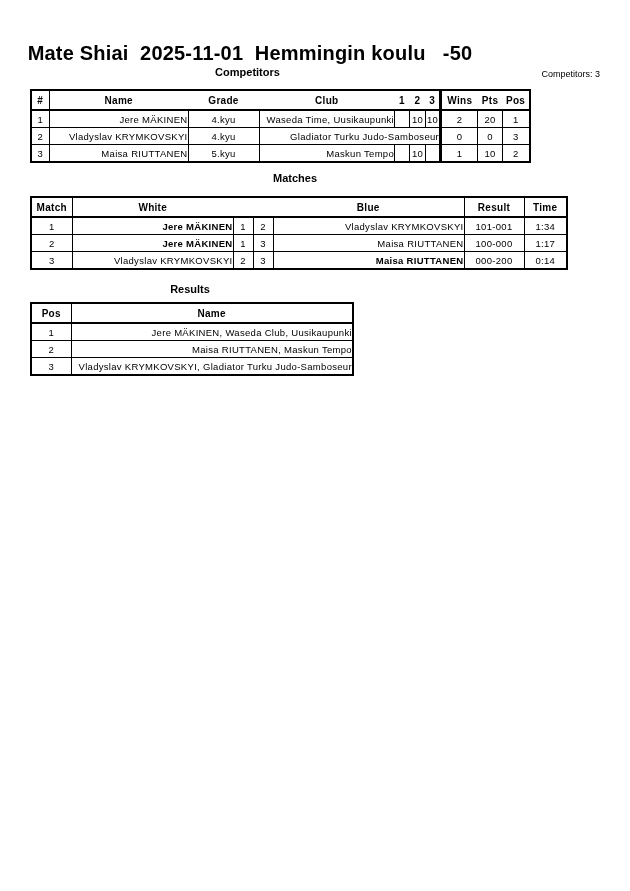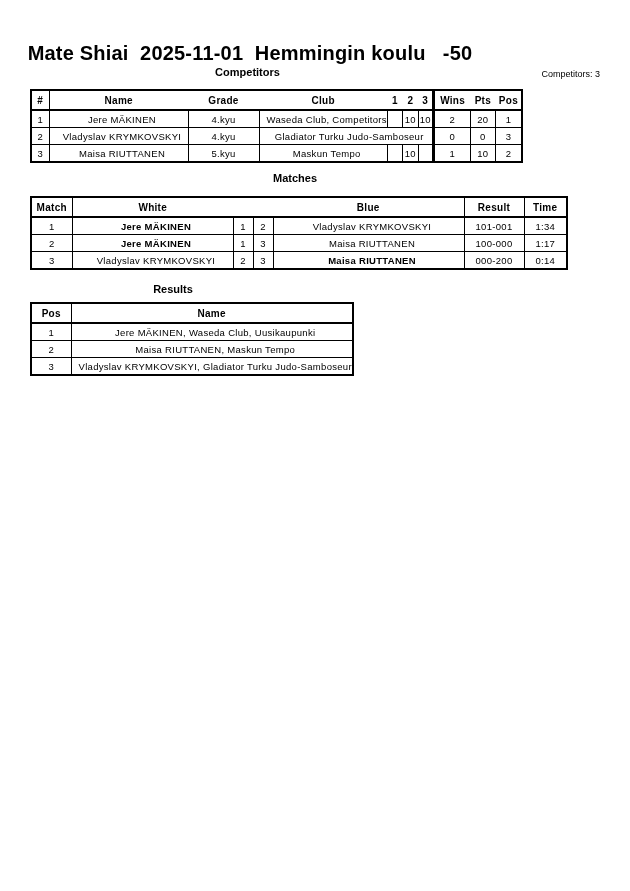--- a/index.html
+++ b/index.html
@@ -8,35 +8,35 @@
     font-family:"Liberation Sans","DejaVu Sans",sans-serif;overflow:hidden;
   }
   .abs{position:absolute;}
   .page-title{
     top:42px;left:0;width:500px;text-align:center;
     font-size:20px;font-weight:bold;white-space:pre;letter-spacing:0.2px;
   }
   .sec-label{font-size:11px;font-weight:bold;transform:translateX(-50%);white-space:nowrap;}
   .lbl-competitors{top:66px;left:237px;padding-left:21px;}
   .lbl-matches{top:172px;left:295px;}
-  .lbl-results{top:283px;left:173px;}
+  .lbl-results{top:283px;left:190px;}
   .comp-count{top:69px;right:30px;font-size:9px;white-space:nowrap;}
 
   table{border-collapse:collapse;table-layout:fixed;background:#ffffff;}
   table.t{border:2px solid #000;}
   .t th,.t td{
     padding:0;font-size:9.5px;letter-spacing:0.3px;white-space:nowrap;
     vertical-align:middle;overflow:visible;
   }
   .t th{font-size:10px;font-weight:bold;border:none;border-bottom:2px solid #000;height:18px;}
   .t td{border:1px solid #000;height:16px;}
   .t tr{height:17px;}
   .t tr.hr{height:20px;}
   .c{text-align:center;}
-  .l{text-align:center;padding-left:7px !important;margin-left:48px;}
+  .l{text-align:right;padding-left:7px !important;margin-left:48px;}
   .brR{border-right:1px solid #000 !important;}
   .blL{border-left:1px solid #000 !important;text-align:center;}
   .thL{border-left:3px solid #000 !important;margin-left:28px;}
   .clip{overflow:hidden !important;}
   .b{font-weight:bold;}
 
   .tbl-competitors{left:30px;top:89px;}
   .tbl-matches{left:30px;top:196px;border-radius:13px;}
   .tbl-results{left:30px;top:302px;}
 </style>
@@ -70,21 +70,21 @@
     <th class="c">2</th>
     <th class="c">3</th>
     <th class="c thL">Wins</th>
     <th class="c">Pts</th>
     <th class="c">Pos</th>
   </tr>
   <tr>
     <td class="c">1</td>
     <td class="l">Jere MÄKINEN</td>
     <td class="c">4.kyu</td>
-    <td class="l">Waseda Club, Competitors</td>
+    <td class="l">Waseda Time, Uusikaupunki</td>
     <td class="c"></td>
     <td class="c">10</td>
     <td class="c">10</td>
     <td class="c thL">2</td>
     <td class="c">20</td>
     <td class="c">1</td>
   </tr>
   <tr>
     <td class="c">2</td>
     <td class="l">Vladyslav KRYMKOVSKYI</td>

